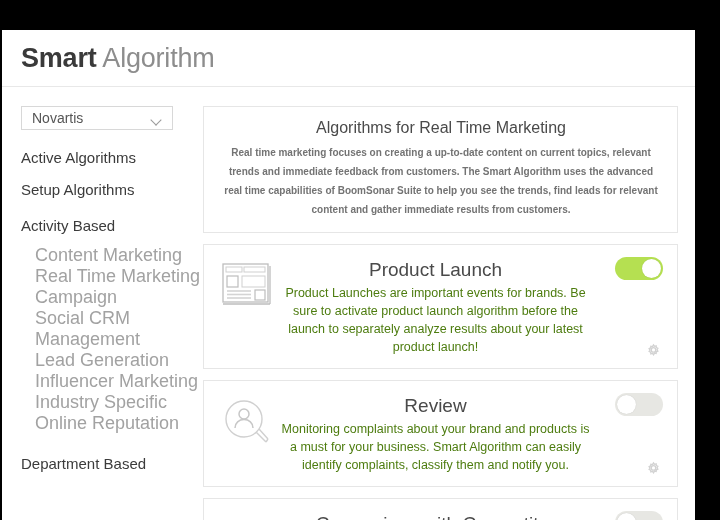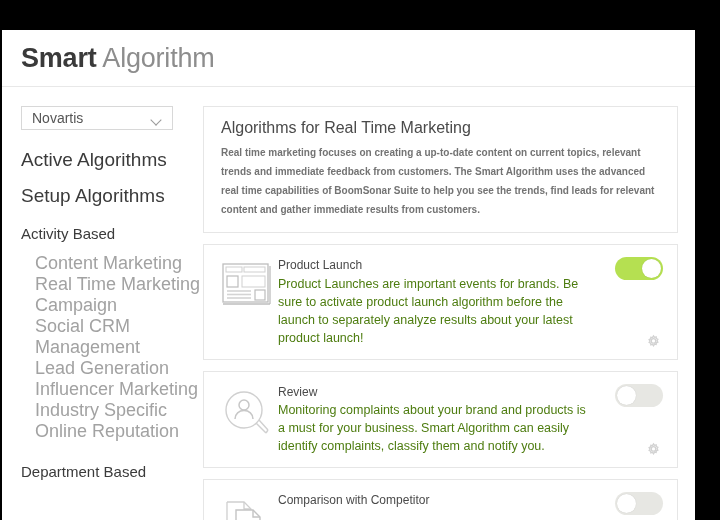--- a/index.html
+++ b/index.html
@@ -87,21 +87,21 @@
     content: "";
     position: absolute;
     left: 0; top: 0;
     width: 7px; height: 7px;
     border-right: 1.4px solid #9a9a9a;
     border-bottom: 1.4px solid #9a9a9a;
     transform: rotate(45deg);
   }
 
   .nav-top {
-    font-size: 19px;
+    font-size: 15px;
     color: #3b3b3b;
     font-weight: 300;
     margin-bottom: 17px;
     line-height: 1;
     cursor: pointer;
   }
   .nav-group-title {
     font-size: 15px;
     color: #3b3b3b;
     font-weight: 300;
@@ -117,20 +117,21 @@
     padding-left: 14px;
     line-height: 21px;
     cursor: pointer;
   }
   .nav-group-title.bottom { margin-top: 22px; margin-bottom: 0; }
 
   
   .main {
     flex: 1;
     padding-right: 17px;
+    text-align: center;
   }
 
   .card {
     border: 1px solid #e6e6e6;
     background: #fff;
     margin-bottom: 11px;
   }
 
   .intro {
     padding: 10px 16px 13px 17px;
@@ -161,21 +162,21 @@
     display: flex;
     align-items: flex-start;
     justify-content: center;
     padding-top: 6px;
   }
   .algo-body {
     flex: 1;
     padding-right: 70px;
   }
   .algo-title {
-    font-size: 12px;
+    font-size: 19px;
     color: #4a4a4a;
     font-weight: 300;
     line-height: 1.35;
     margin-bottom: 1px;
   }
   .algo-text {
     font-size: 12.5px;
     color: #4d7c0f;
     font-weight: 300;
     line-height: 18px;

